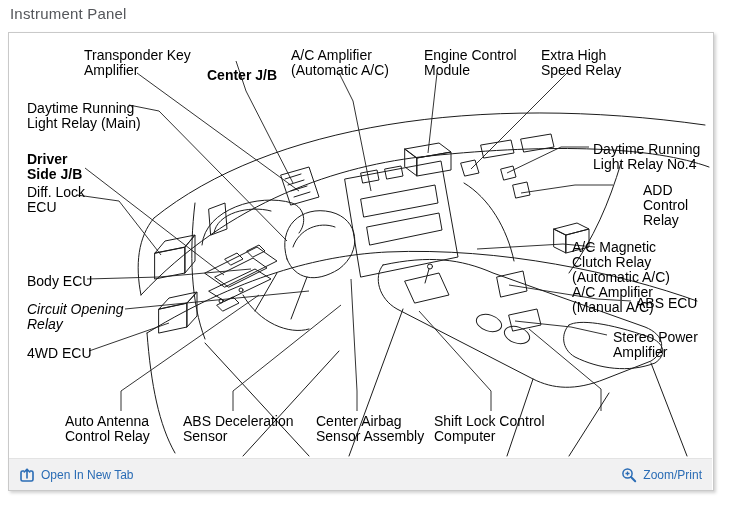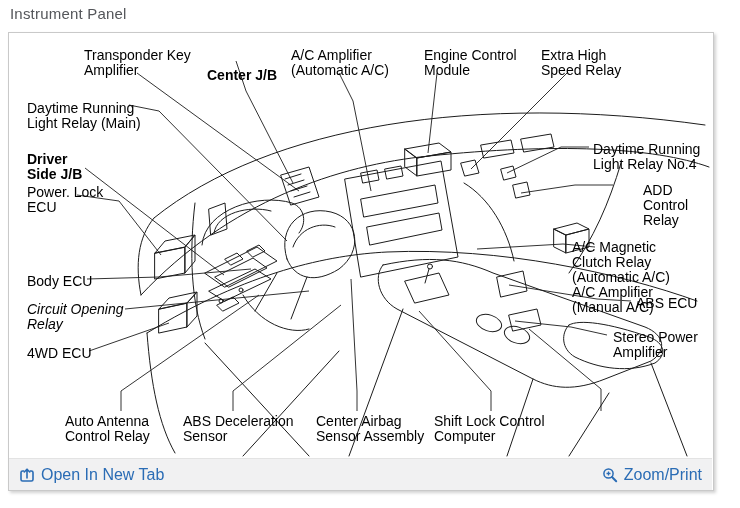--- a/index.html
+++ b/index.html
@@ -7,21 +7,21 @@
   .page-title{position:absolute;left:10px;top:5px;font-size:15px;color:#54565a;font-weight:400;letter-spacing:.2px;}
   .panel{position:absolute;left:8px;top:32px;width:704px;height:457px;background:#ffffff;
          border:1px solid #c9c9c9;box-shadow:2px 2px 3px rgba(0,0,0,0.18);}
   .diagram{position:absolute;left:0;top:0;width:703px;height:424px;background:#ffffff;}
   .diagram svg{position:absolute;left:0;top:0;}
   .dlabel{position:absolute;font-size:14px;line-height:15px;color:#000;white-space:pre-line;}
   .dlabel.bold{font-weight:700;}
   .panel-footer{position:absolute;left:0;bottom:0;width:703px;height:32px;background:#f1f1f2;
                 border-top:1px solid #e3e3e3;display:flex;align-items:center;justify-content:space-between;
                 padding:0 10px;box-sizing:border-box;}
-  .flink{display:flex;align-items:center;gap:6px;color:#2a6cb5;font-size:16px;cursor:pointer;text-decoration:none;}
+  .flink{display:flex;align-items:center;gap:6px;color:#2a6cb5;font-size:12px;cursor:pointer;text-decoration:none;}
   .flink svg{display:block;}
 </style>
 </head>
 <body>
 
 <div class="page-title">Instrument Panel</div>
 
 <div class="panel">
 
   <div class="diagram">
@@ -140,21 +140,21 @@
     <div class="dlabel" style="left:282px;top:15px;">A/C Amplifier
 (Automatic A/C)</div>
     <div class="dlabel" style="left:375px;top:15px;margin-left:40px;">Engine Control
 Module</div>
     <div class="dlabel" style="left:532px;top:15px;">Extra High
 Speed Relay</div>
     <div class="dlabel" style="left:18px;top:68px;">Daytime Running
 Light Relay (Main)</div>
     <div class="dlabel bold" style="left:18px;top:119px;">Driver
 Side J/B</div>
-    <div class="dlabel" style="left:18px;top:152px;">Power. Lock
+    <div class="dlabel" style="left:18px;top:152px;">Diff. Lock
 ECU</div>
     <div class="dlabel" style="left:18px;top:241px;">Body ECU</div>
     <div class="dlabel" style="left:18px;top:269px;font-style:italic;">Circuit Opening
 Relay</div>
     <div class="dlabel" style="left:18px;top:313px;">4WD ECU</div>
     <div class="dlabel" style="left:584px;top:109px;">Daytime Running
 Light Relay No.4</div>
     <div class="dlabel" style="left:609px;top:150px;margin-left:25px;">ADD Control
 Relay</div>
     <div class="dlabel" style="left:563px;top:187px;margin-top:20px;">A/C Magnetic

